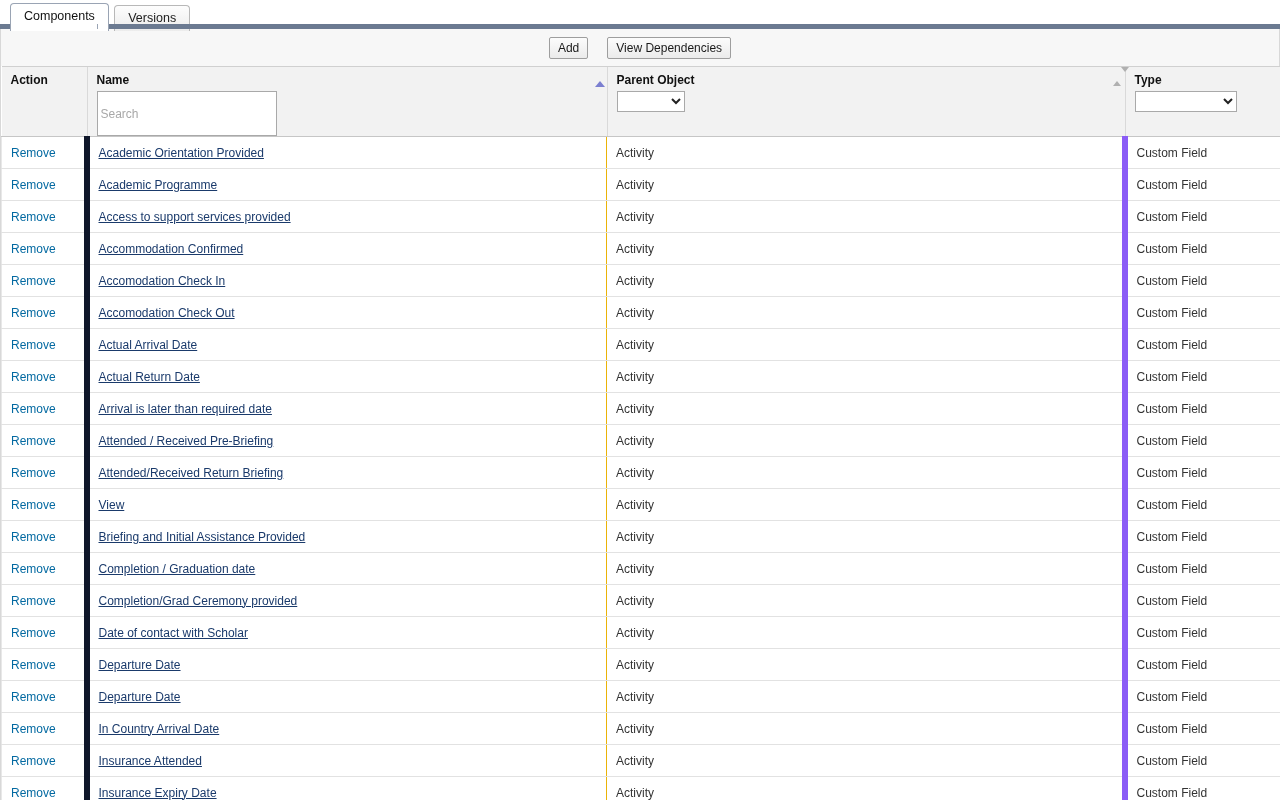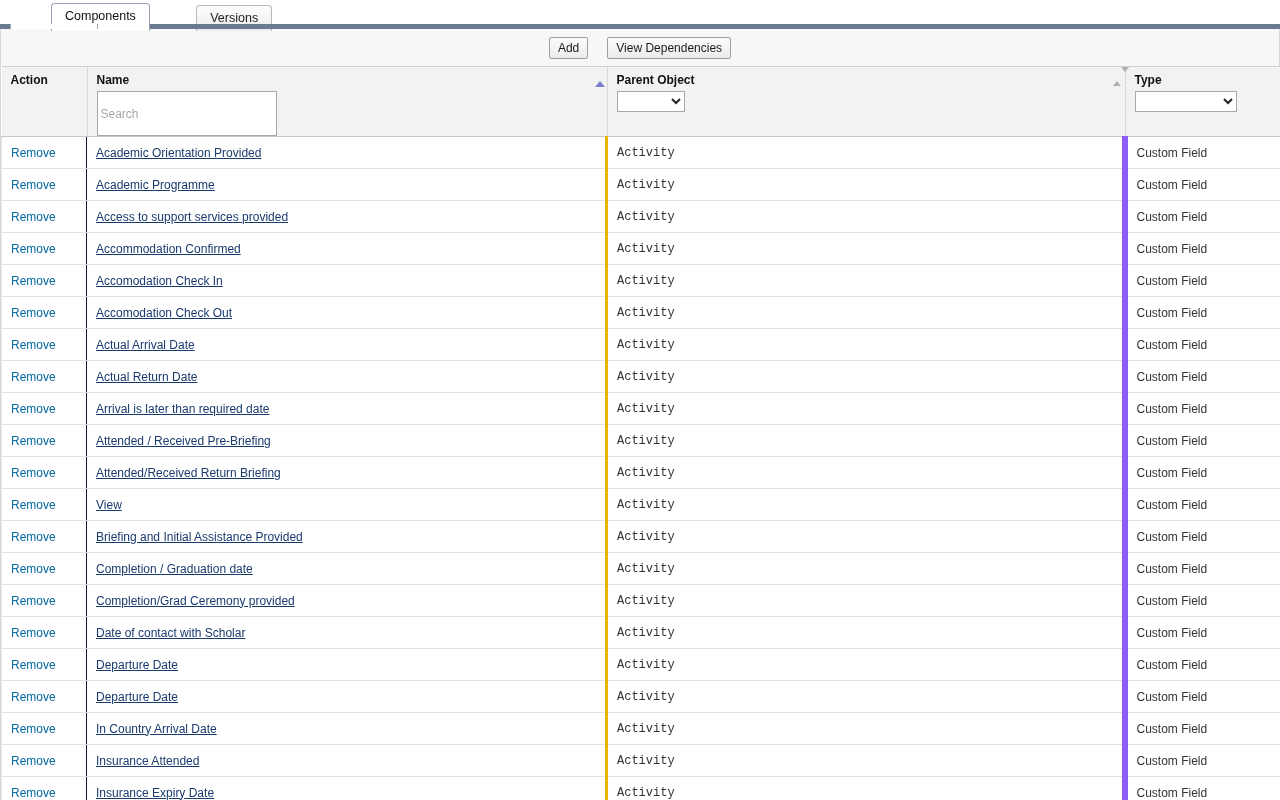--- a/index.html
+++ b/index.html
@@ -30,21 +30,20 @@
     padding: 5px 13px 6px 13px;
     font-size: 12.5px;
     line-height: 14px;
     border: 1px solid #b8b8b8;
     border-bottom: none;
     border-radius: 4px 4px 0 0;
     background: linear-gradient(to bottom, #fdfdfd 0%, #ececec 100%);
     color: #222222;
     cursor: pointer;
     vertical-align: bottom;
-    margin-left: 41px;
   }
   .tab.active {
     background: #ffffff;
     border-color: #9aa4b4;
     color: #111111;
     padding-bottom: 8px;
     z-index: 3;
   }
 
   
@@ -191,22 +190,22 @@
     padding: 0 6px 0 9px;
     height: 31px;
     font-size: 12px;
     color: #333333;
     vertical-align: middle;
     background: #ffffff;
     overflow: hidden;
     white-space: nowrap;
   }
   td.col-action { border-left: 1px solid #e8e8e8; }
-  td.col-name   { border-left: 1px solid #0f172a; margin-left: 38px; }
-  td.col-parent { border-left: 3px solid #eab308; font-family: Liberation Mono, monospace; }
+  td.col-name   { border-left: 6px solid #0f172a; margin-left: 38px; }
+  td.col-parent { border-left: 1px solid #eab308; }
   td.col-type   { border-left: 6px solid #8b5cf6; }
 
   a.action-link {
     color: #0369a1;
     text-decoration: none;
     cursor: pointer;
   }
 
   a.name-link {
     color: #1a3a6b;

